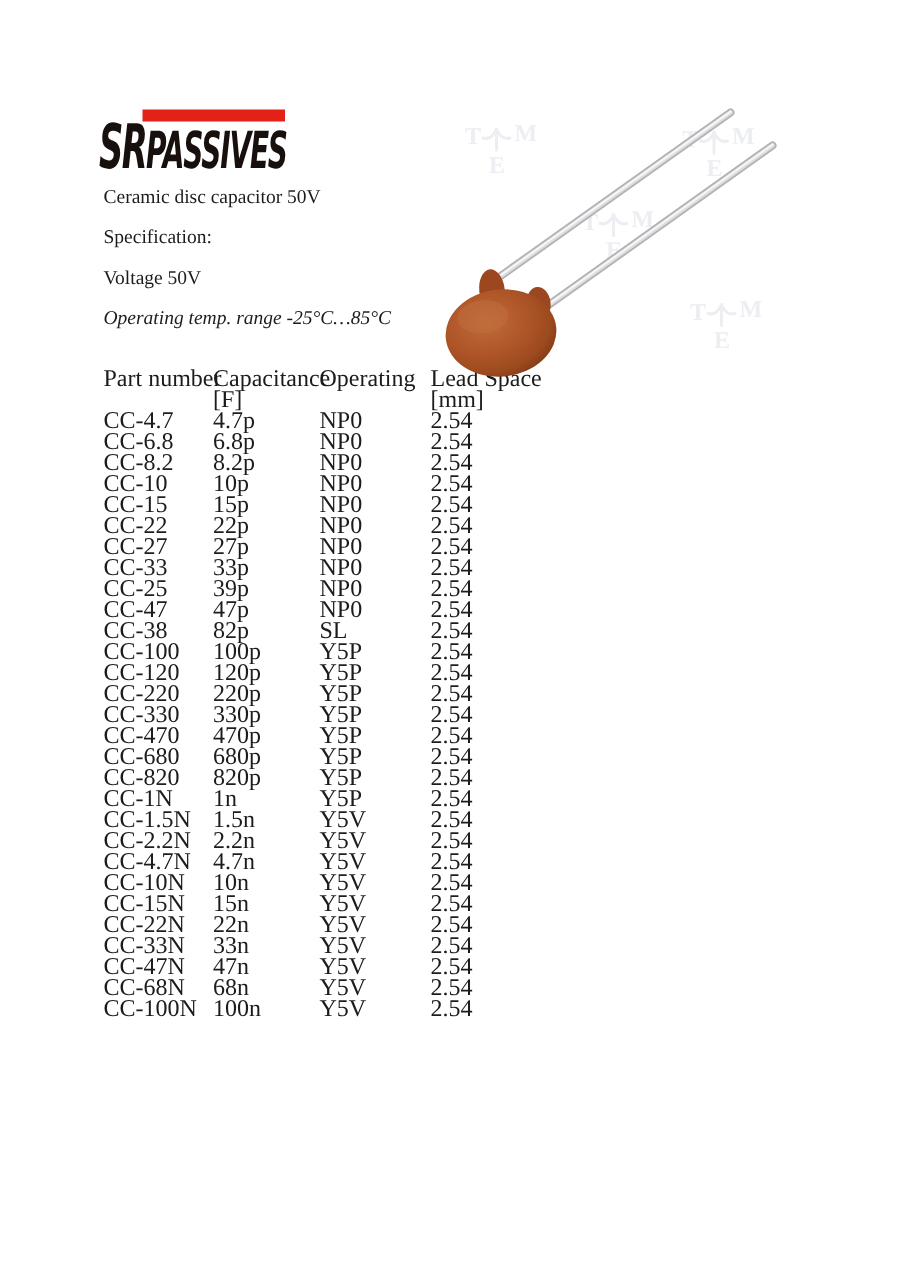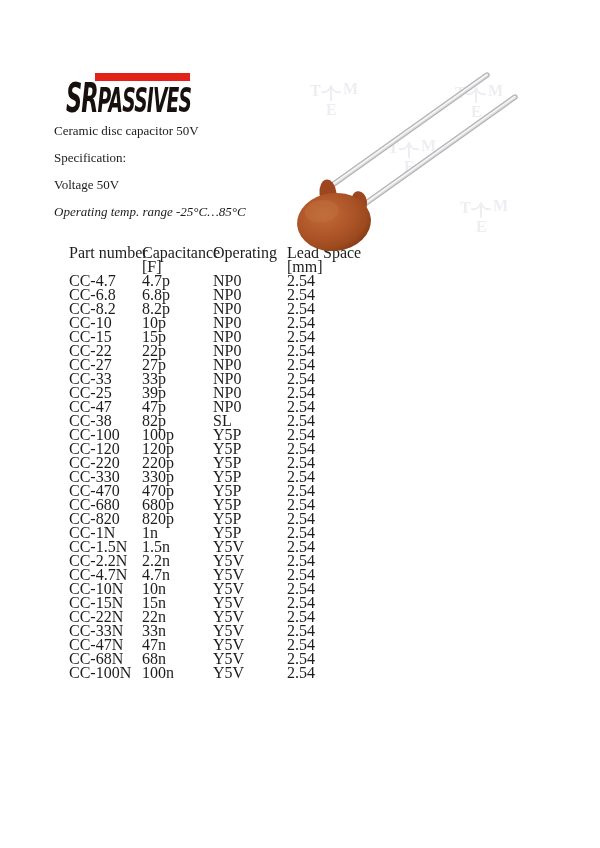--- a/index.html
+++ b/index.html
@@ -20,21 +20,21 @@
     display: flex; align-items: baseline;
     transform: scaleX(0.55); transform-origin: 0 0;
     white-space: nowrap;
     font-family: "DejaVu Sans", sans-serif;
     font-weight: bold; color: #17100d;
   }
   .logo-sr       { font-size: 41px; line-height: 1; letter-spacing: -2px; }
   .logo-passives { font-size: 34px; line-height: 1; letter-spacing: -1.5px; }
 
   
-  .doc-line { position: absolute; left: 54px; font-size: 13px; line-height: 14px; white-space: pre; }
+  .doc-line { position: absolute; left: 69px; font-size: 13px; line-height: 14px; white-space: pre; }
   .t-title   { top: 124px; }
   .t-spec    { top: 151px; text-align: center; }
   .t-voltage { top: 178px; }
   .t-temp    { top: 205px; font-style: italic; }
 
   
   .parts-table {
     position: absolute; left: 69px; top: 246px;
     display: grid;
     grid-template-columns: 73px 71px 74px 50px;

